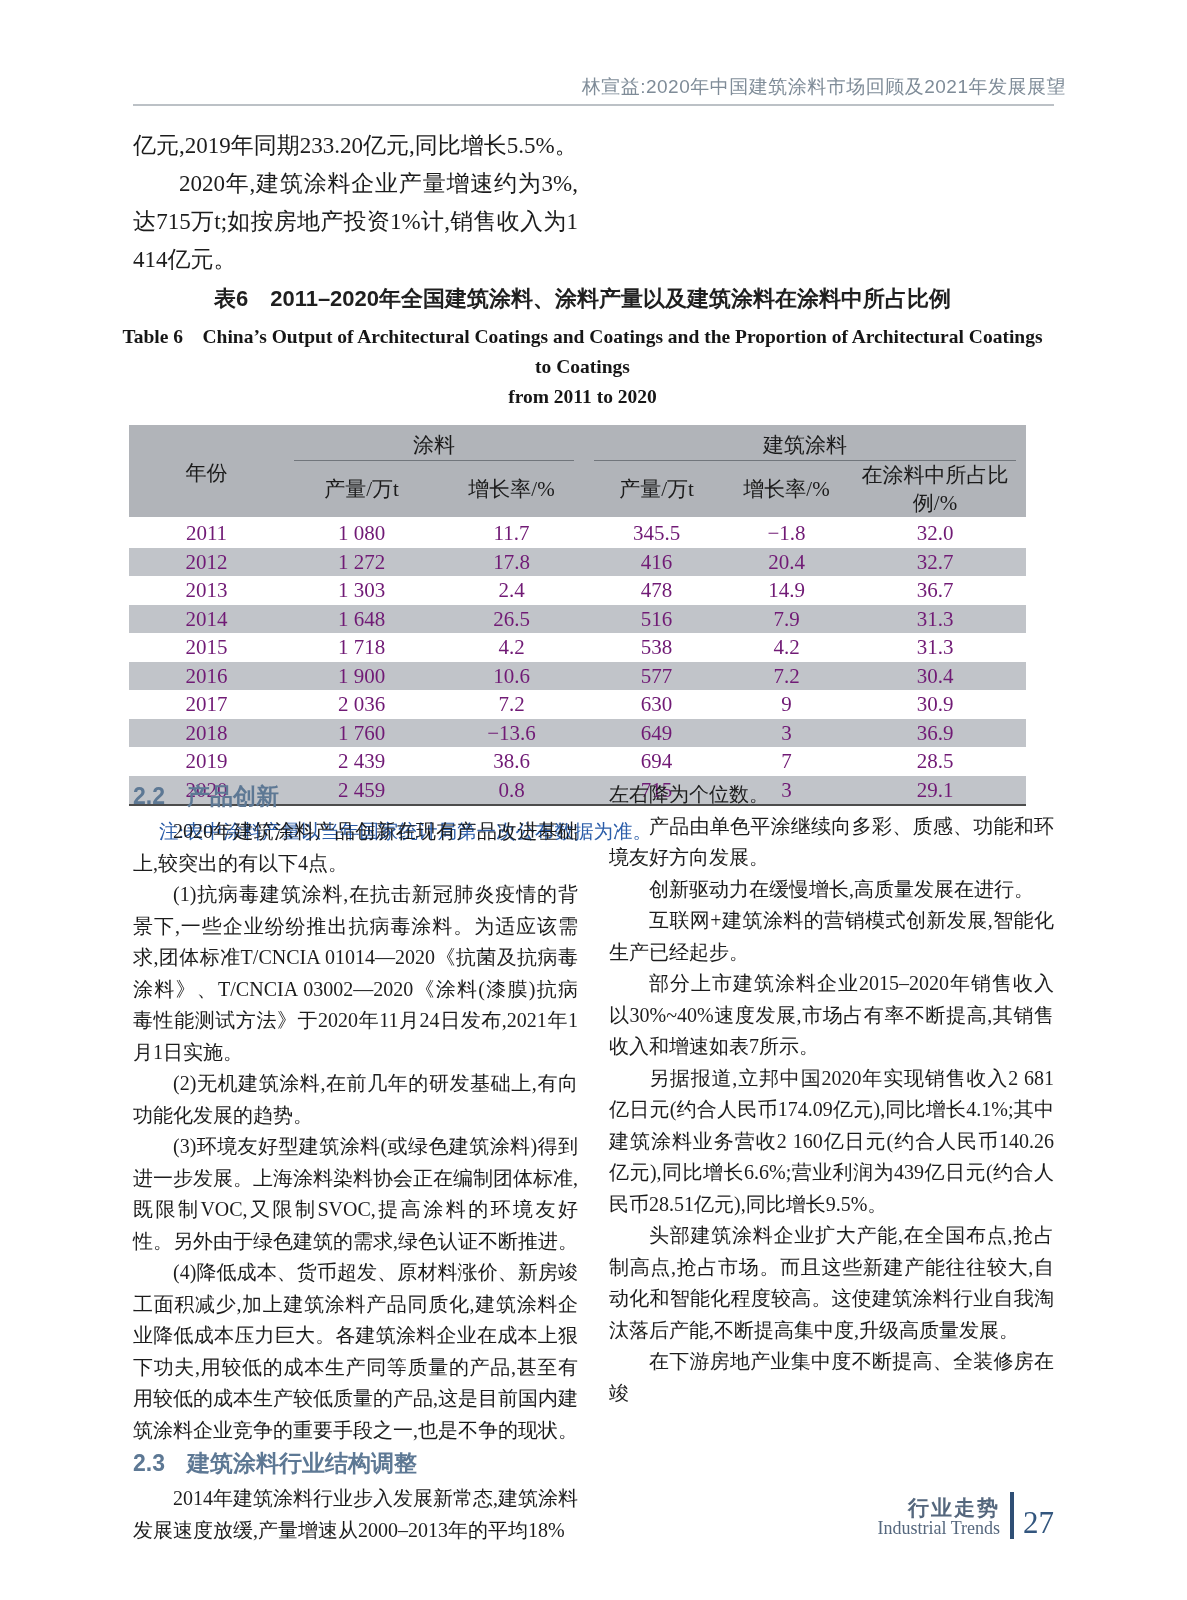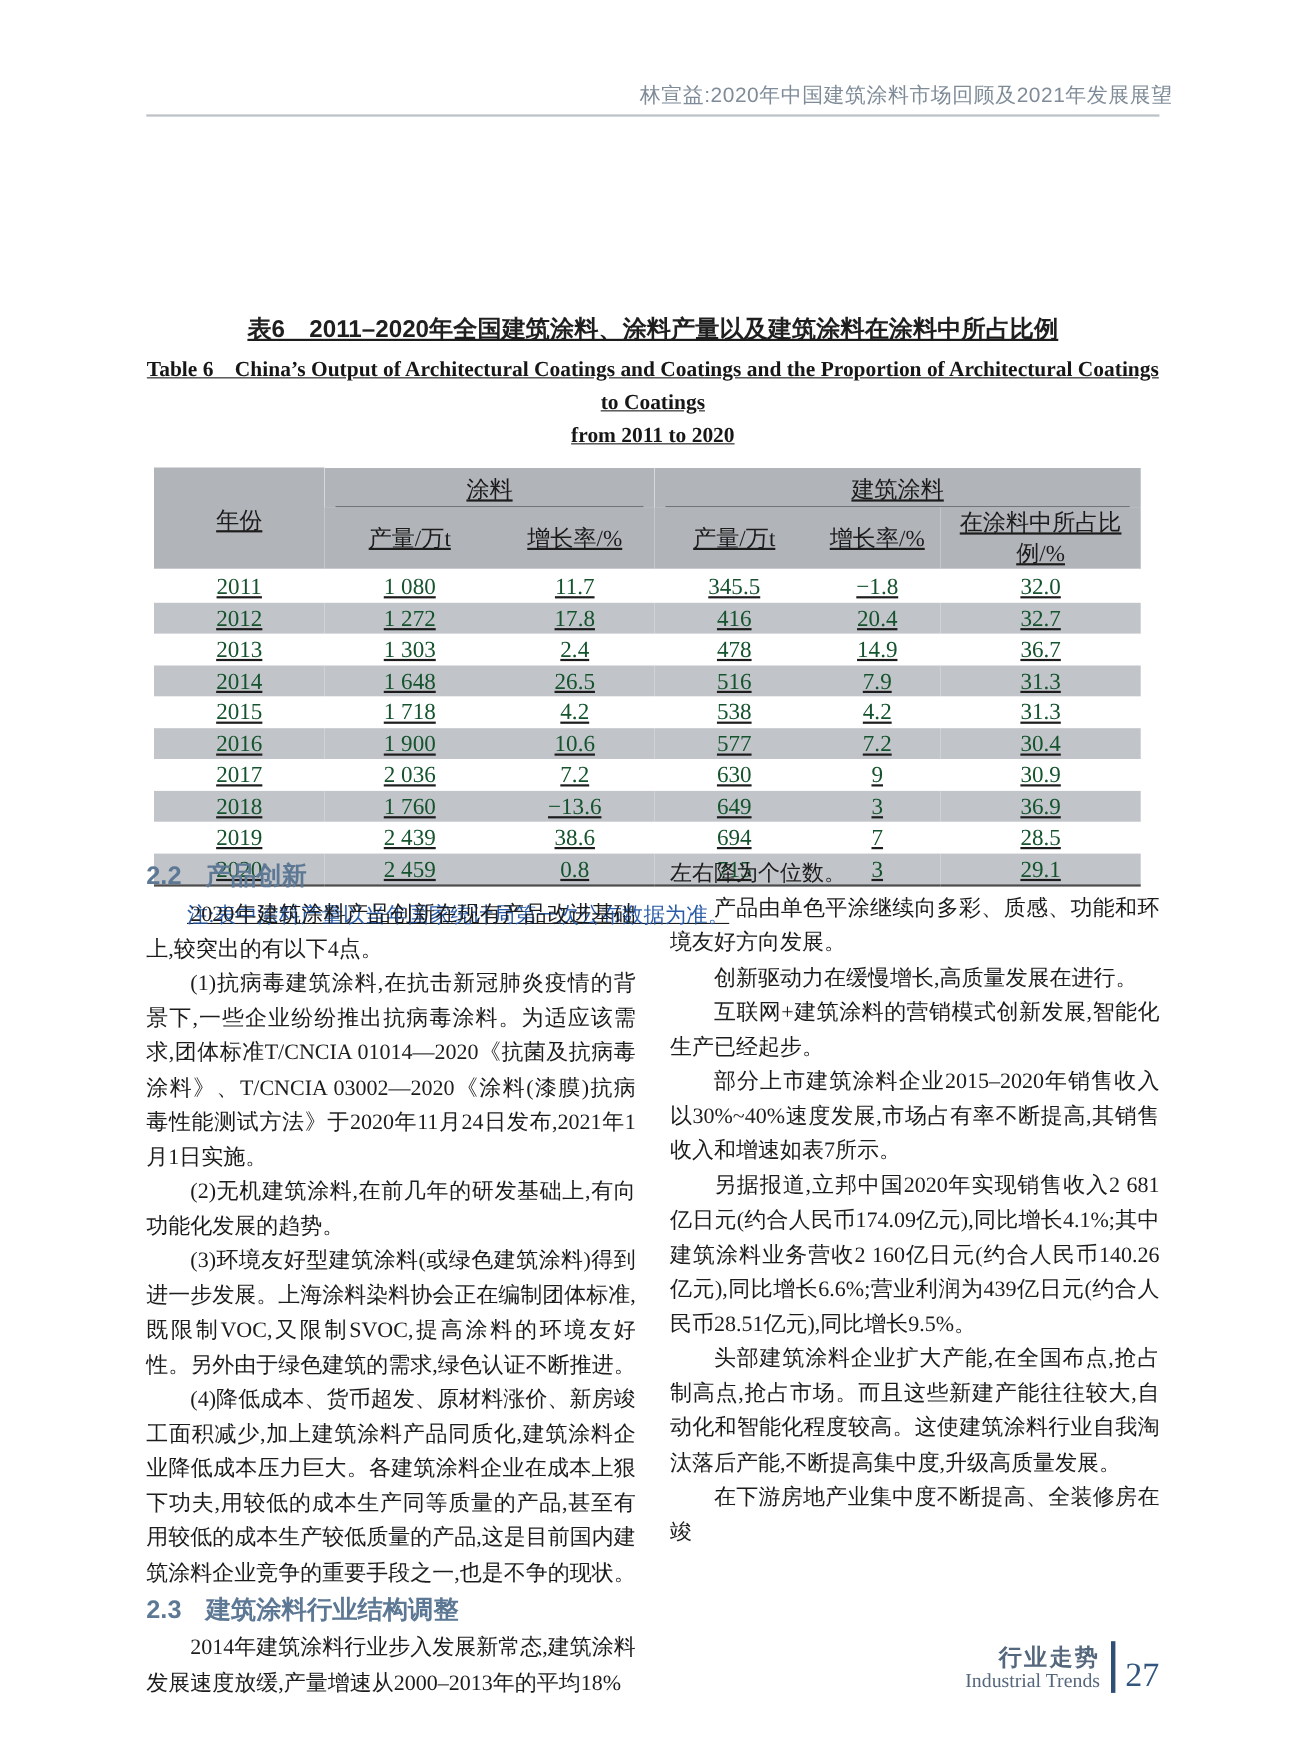--- a/index.html
+++ b/index.html
@@ -24,21 +24,21 @@
   
   .intro {
     position:absolute; top:127px; left:133px; width:921px;
     display:flex; gap:31px;
   }
   .col { width:445px; }
   .intro p { margin:0; font-size:23px; line-height:38px; text-align:justify; }
   .para { text-indent:2em; }
   .cont { text-indent:0; }
   
-  .table-block { position:absolute; top:284px; left:133px; width:921px;text-decoration:underline; }
+  .table-block { position:absolute; top:284px; left:122px; width:921px; }
   .tbl-title-zh {
     text-align:center; font-family:"Liberation Sans","DejaVu Sans",sans-serif;
     font-weight:bold; font-size:22px; color:#1f1f1f; margin-bottom:8px;
   }
   .tbl-title-en {
     text-align:center; font-weight:bold; font-size:19.5px; line-height:30px; color:#161616;
   }
   table.data {
     border-collapse:collapse; table-layout:fixed;
     width:897px; margin:13px 0 0 7px;
@@ -52,21 +52,21 @@
   tr.h1 th { height:33px; vertical-align:middle; padding-top:3px; }
   tr.h2 th { height:29px; vertical-align:middle; }
   th.yearhead { vertical-align:middle; }
   th.group { position:relative; }
   th.group::after {
     content:""; position:absolute; left:10px; right:10px; bottom:0;
     border-bottom:1px solid #71767c;
   }
   table.data thead { border-bottom:2px solid #ffffff; }
   table.data tbody td {
-    text-align:center; height:28.5px; line-height:28.5px; padding:0; color:#14532d;
+    text-align:center; height:28.5px; line-height:28.5px; padding:0; color:#701a75;
   }
   table.data tbody tr:nth-child(even) { background:var(--table-stripe-bg,#c1c4c9); }
   .tbl-note {
     margin:12px 0 0 0; padding-left:37px;
     font-size:19.5px; color:var(--note-blue,#2a5ca8);
   }
   
   .body-cols {
     position:absolute; top:779px; left:133px; width:921px;
     display:flex; gap:31px;
@@ -103,20 +103,24 @@
 </style>
 </head>
 <body>
 
 <div class="page">
 
   <div class="doc-header">林宣益:2020年中国建筑涂料市场回顾及2021年发展展望</div>
   <div class="header-rule"></div>
 
   <div class="intro">
+    <div class="col">
+      <p class="cont">亿元,2019年同期233.20亿元,同比增长5.5%。</p>
+      <p class="para">2020年,建筑涂料企业产量增速约为3%,达715万t;如按房地产投资1%计,销售收入为1 414亿元。</p>
+    </div>
   </div>
 
   <div class="table-block">
     <div class="tbl-title-zh">表6　2011–2020年全国建筑涂料、涂料产量以及建筑涂料在涂料中所占比例</div>
     <div class="tbl-title-en">
       <div>Table 6　China’s Output of Architectural Coatings and Coatings and the Proportion of Architectural Coatings to Coatings</div>
       <div>from 2011 to 2020</div>
     </div>
     <table class="data">
       <colgroup>

